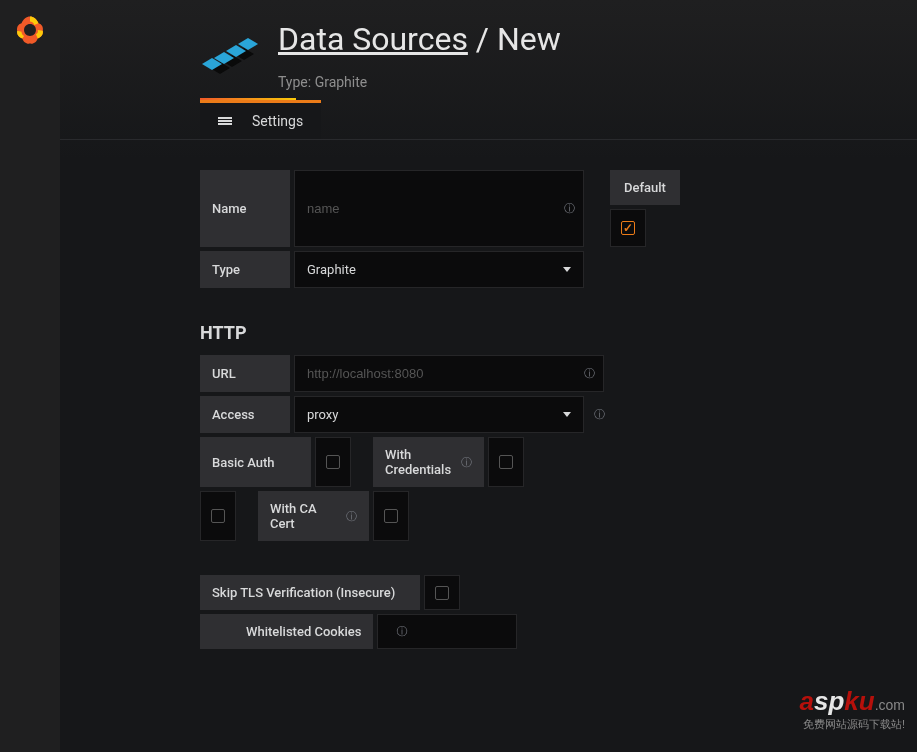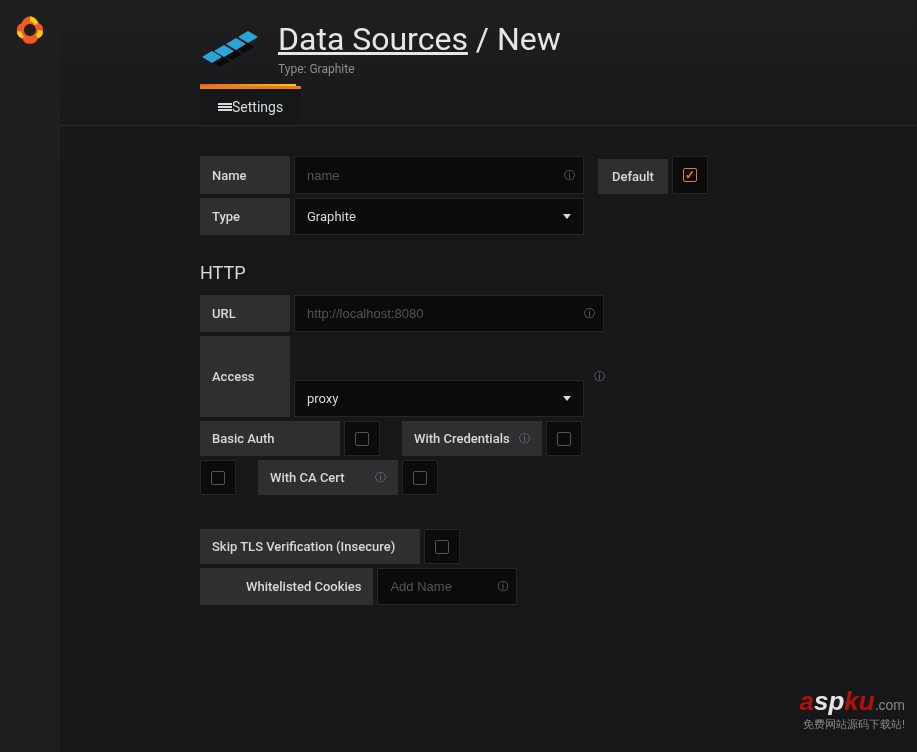--- a/index.html
+++ b/index.html
@@ -46,37 +46,37 @@
     .title-block .title {
       font-size: 32px;
       font-weight: 400;
       color: #e6e6e6;
     }
     .title-block .title a {
       color: #e6e6e6;
       text-decoration: underline;
     }
     .title-block .subtitle {
-      font-size: 12px;
+      font-size: 14px;
       color: #8e8e8e;
-      margin-top: 4px;
+      margin-top: 16px;
     }
     .tabs-bar {
       padding: 0 140px;
       border-bottom: 1px solid #292a2d;
       display: flex;
     }
     .tab {
       background: #212124;
       padding: 10px 18px;
       font-size: 14px;
       border-top: 3px solid transparent;
       display: flex;
       align-items: center;
-      gap: 0;
+      gap: 20px;
       color: #d8d9da;
     }
     .tab.active {
       border-top: 3px solid #eb7b18;
       background: #161719;
     }
     .tab-gradient {
       height: 2px;
       width: 96px;
       background: linear-gradient(90deg, #f05a28, #fbca0a);
@@ -141,23 +141,24 @@
     }
     .select-wrap .select-text { padding: 10px 0; }
     .caret {
       width: 0; height: 0;
       border-left: 4px solid transparent;
       border-right: 4px solid transparent;
       border-top: 5px solid #d8d9da;
     }
     .default-box {
       display: flex;
-      align-items: flex-end;
+      align-items: flex-start;
       gap: 4px;
-      margin-left: 10px;
+      margin-left: 22px;
+      flex-direction: column;
     }
     .checkbox {
       width: 36px;
       background: #0b0b0c;
       border: 1px solid #262628;
       display: flex;
       align-items: center;
       justify-content: center;
       cursor: pointer;
     }
@@ -173,29 +174,29 @@
       align-items: center;
       justify-content: center;
     }
     .checkmark {
       color: #eb7b18;
       font-size: 12px;
       font-weight: bold;
     }
     h3.section {
       font-size: 18px;
-      font-weight: 400;
-      color: #d8d9da;
-      margin: 27px 0 12px;
+      font-weight: 700;
+      color: #d8d9da;
+      margin: 34px 0 12px;
     }
     .auth-grid .form-row { gap: 4px; }
     .auth-label {
       background: #2f2f32;
       padding: 10px 12px;
-      width: 140px;
+      width: 111px;
       font-size: 13px;
       font-weight: 500;
       display: flex;
       align-items: center;
       justify-content: space-between;
     }
     .auth-label .info-icon { color: #767980; }
     .spacer { width: 14px; }
     .watermark {
       position: absolute;
@@ -312,21 +313,21 @@
     <div class="form-row">
       <div class="form-label narrow">URL</div>
       <div class="form-input-wrap wide">
         <input class="form-input" placeholder="http://localhost:8080" style="">
         <span class="info-icon">ⓘ</span>
       </div>
     </div>
 
     <div class="form-row">
       <div class="form-label narrow">Access</div>
-      <div class="select-wrap" style="flex:0 0 290px;margin-top:44px;">
+      <div class="select-wrap" style="flex:0 0 290px;">
         <span class="select-text">proxy</span>
         <span class="caret"></span>
       </div>
       <span class="info-icon" style="align-self:center;">ⓘ</span>
     </div>
 
 
     <div class="auth-grid">
       <div class="form-row">
         <div class="auth-label">
@@ -367,21 +368,20 @@
       </div>
       <div class="checkbox">
           <div class="checkbox-inner"></div>
         </div>
     </div>
 
 
     <div class="form-row">
       <div class="form-label" style="min-width:140px;padding-left:46px;">Whitelisted Cookies</div>
       <div class="form-input-wrap" style="flex:0 0 140px;">
-        <input class="form-input" placeholder="Add Name" style="">
         <span class="info-icon">ⓘ</span>
       </div>
     </div>
 
   </div>
 </div>
 
 <div class="watermark">
   <div class="big">
     <span class="a">a</span><span class="s">s</span><span class="p">p</span><span class="ku">ku</span><span class="com">.com</span>

